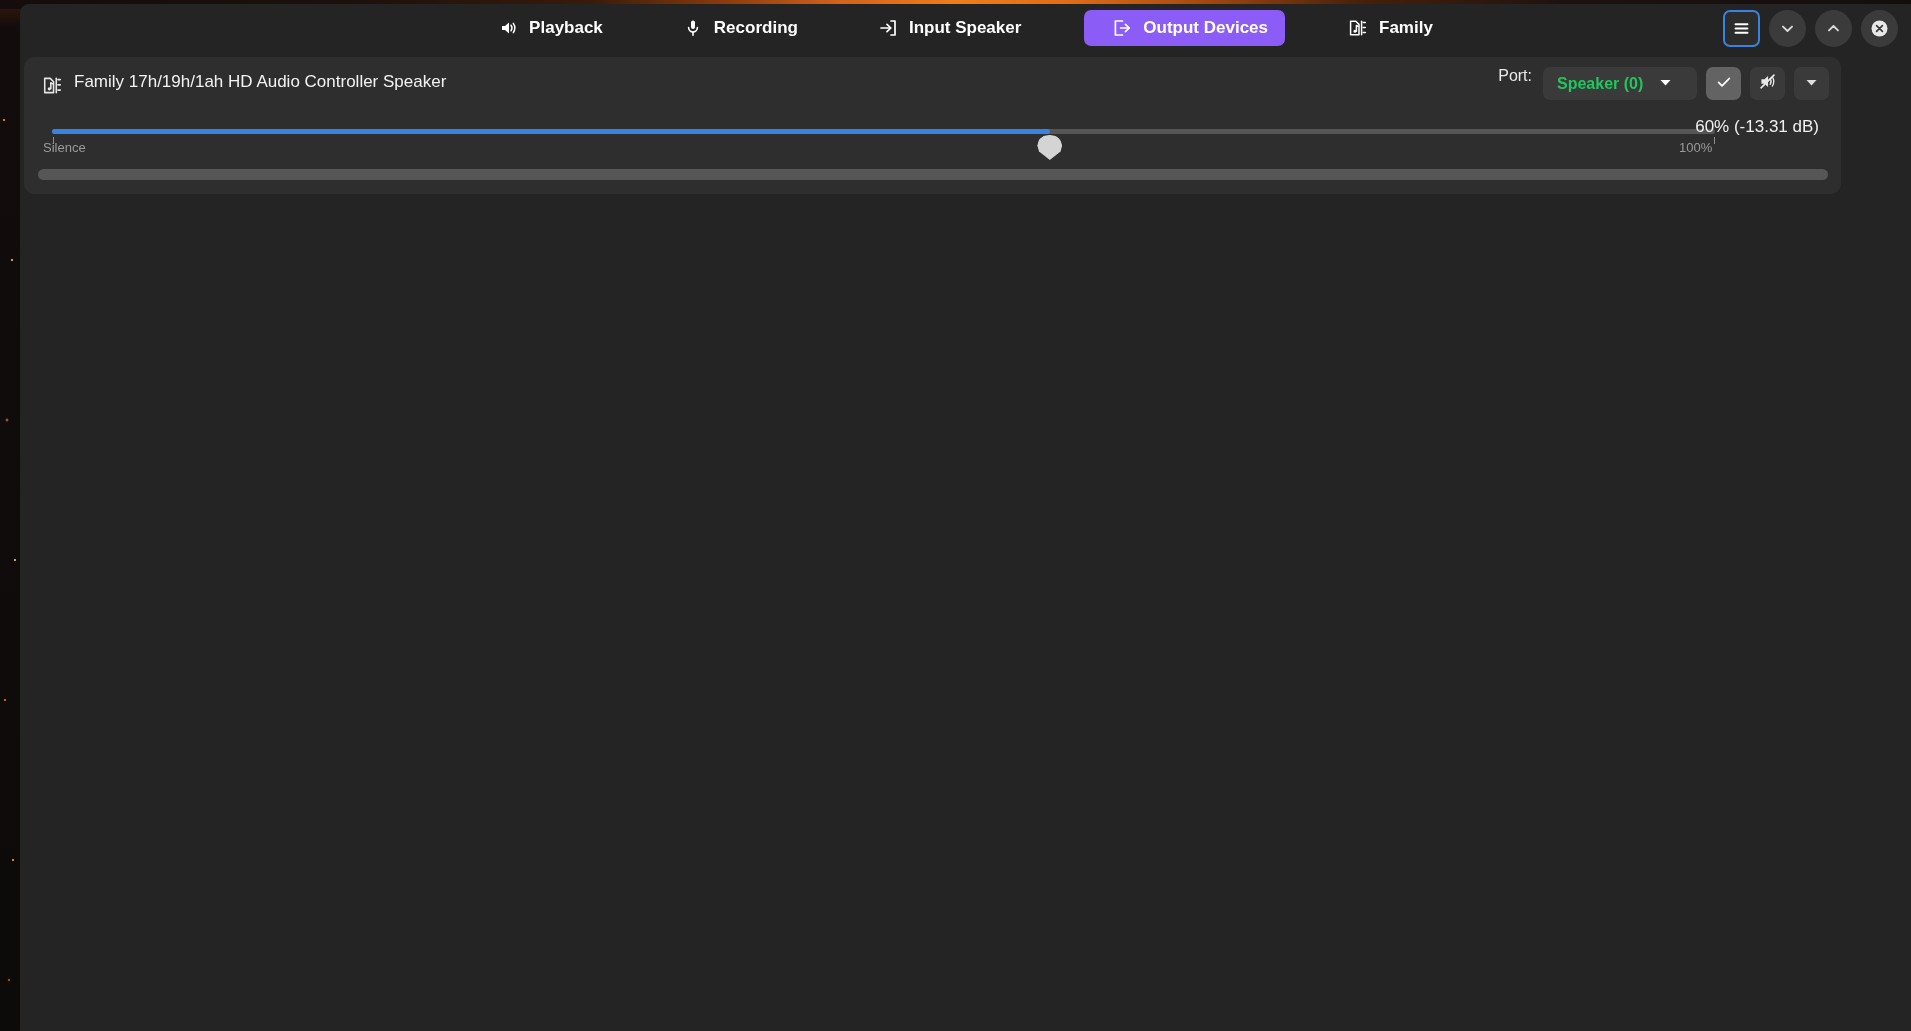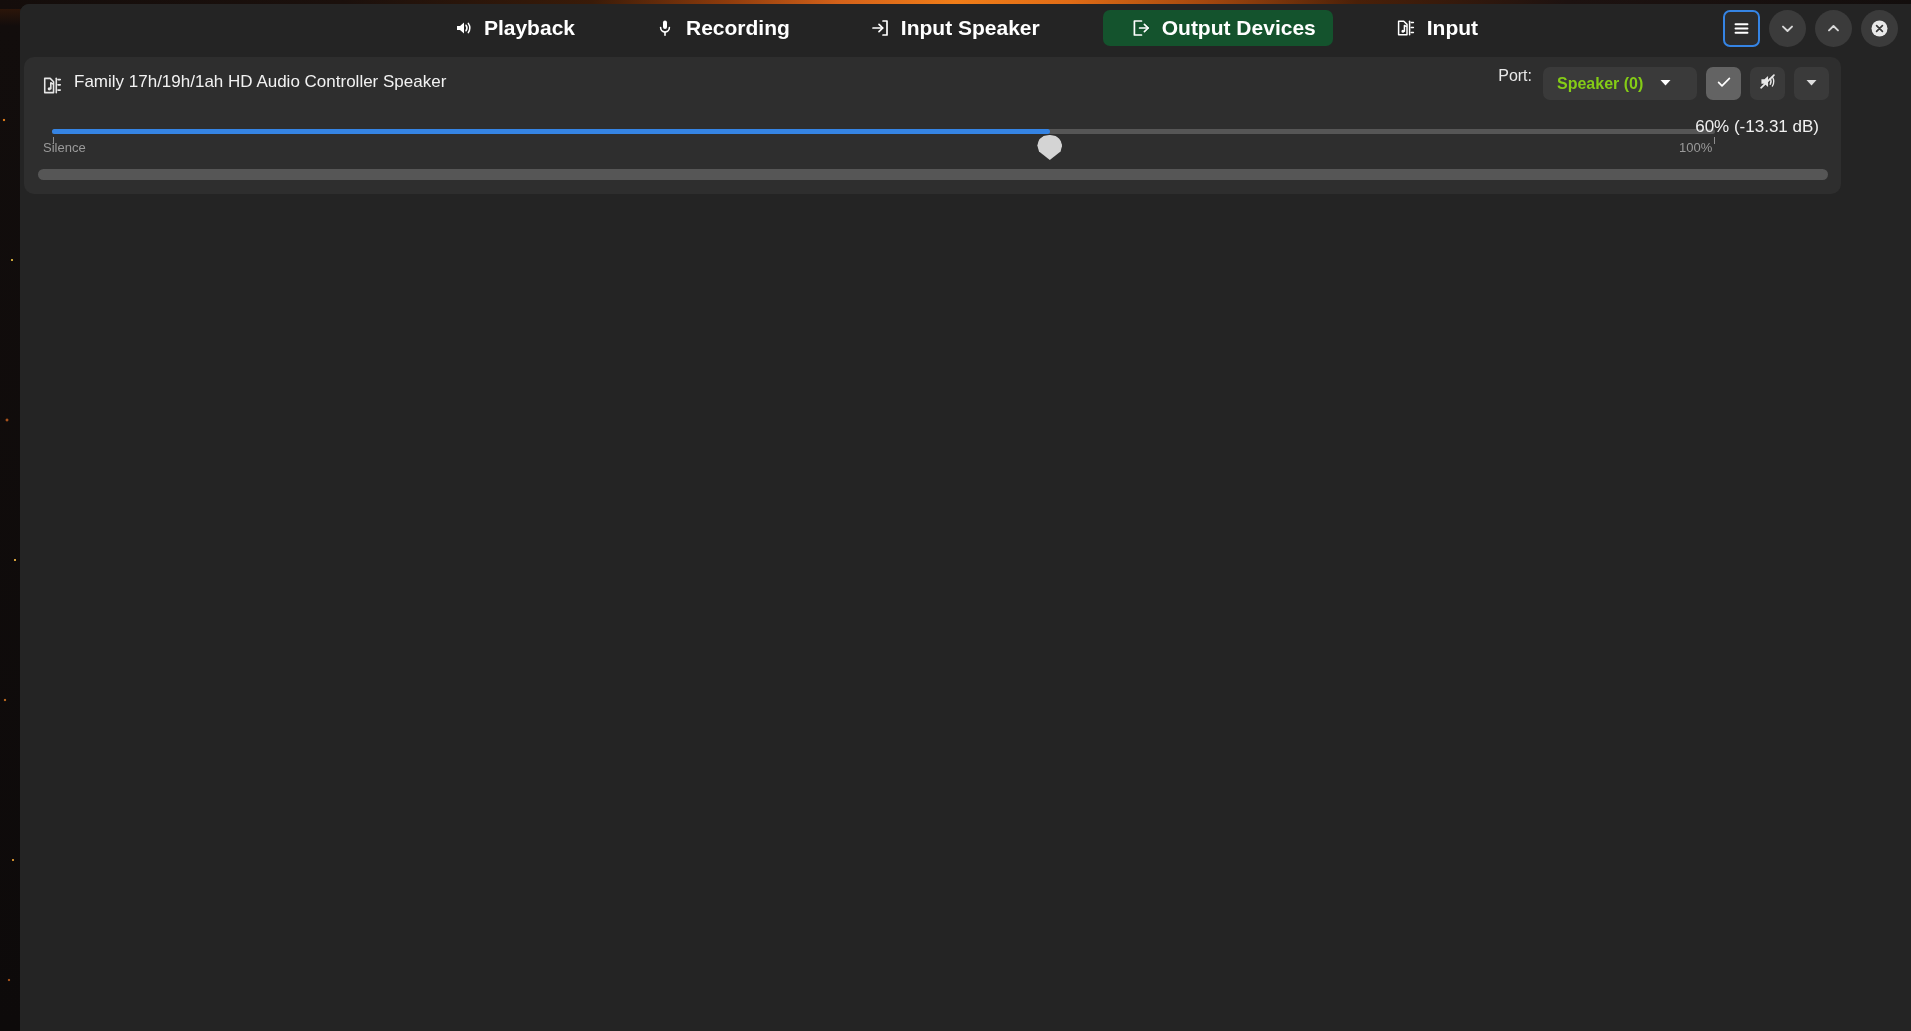--- a/index.html
+++ b/index.html
@@ -72,28 +72,28 @@
 
   .tab {
     display: flex;
     align-items: center;
     gap: 11px;
     height: 36px;
     padding: 0 17px;
     margin: 0 23px;
     border-radius: 7px;
     color: #ffffff;
-    font-size: 21px;
+    font-size: 17px;
     font-weight: bold;
     white-space: nowrap;
     cursor: pointer;
     background: transparent;
   }
   .tab.selected {
-    background: #14532d;
+    background: #8b5cf6;
     padding-left: 28px;
   }
 
   .tab-icon {
     width: 20px;
     height: 20px;
     flex: 0 0 20px;
     display: block;
   }
 
@@ -185,21 +185,21 @@
     border-radius: 7px;
     display: flex;
     align-items: center;
     gap: 16px;
     padding: 0 12px 0 14px;
     cursor: pointer;
   }
   #port-value {
     font-size: 16px;
     font-weight: bold;
-    color: #84cc16;
+    color: #22c55e;
     white-space: nowrap;
   }
   .iconbtn {
     width: 35px;
     height: 33px;
     border-radius: 7px;
     background: #3a3a3a;
     display: flex;
     align-items: center;
     justify-content: center;
@@ -338,21 +338,21 @@
       <div class="tab">
         <span class="tab-icon">
           <svg class="tab-icon" viewBox="0 0 20 20" fill="none" stroke="#ffffff" stroke-width="1.5">
             <path d="M2.6 3.2 L2.6 16.8 L11 16.8 L11 6.4 L7.8 3.2 Z" stroke-linejoin="round"></path>
             <path d="M5.4 13.2 a1.5 1.5 0 1 0 3 0 a1.5 1.5 0 1 0 -3 0" fill="#ffffff" stroke="none"></path>
             <path d="M8.4 13.2 L8.4 7.4 L10.2 8.4" stroke-linecap="round" stroke-linejoin="round"></path>
             <path d="M13.6 3.2 L13.6 16.8" stroke-linecap="round"></path>
             <path d="M15.2 4.4 L17.4 4.4 M15.2 9.4 L17.4 9.4 M15.2 14.4 L17.4 14.4" stroke-linecap="round"></path>
           </svg>
         </span>
-        <span>Input</span>
+        <span>Family</span>
       </div>
 
     </div>
 
     <div id="winctl">
 
       <div class="wbtn square focused">
         <span>
           <svg width="19" height="19" viewBox="0 0 19 19" stroke="#ffffff" stroke-width="1.9" stroke-linecap="round">
             <path d="M3.5 5.2 L15.5 5.2 M3.5 9.5 L15.5 9.5 M3.5 13.8 L15.5 13.8"></path>

